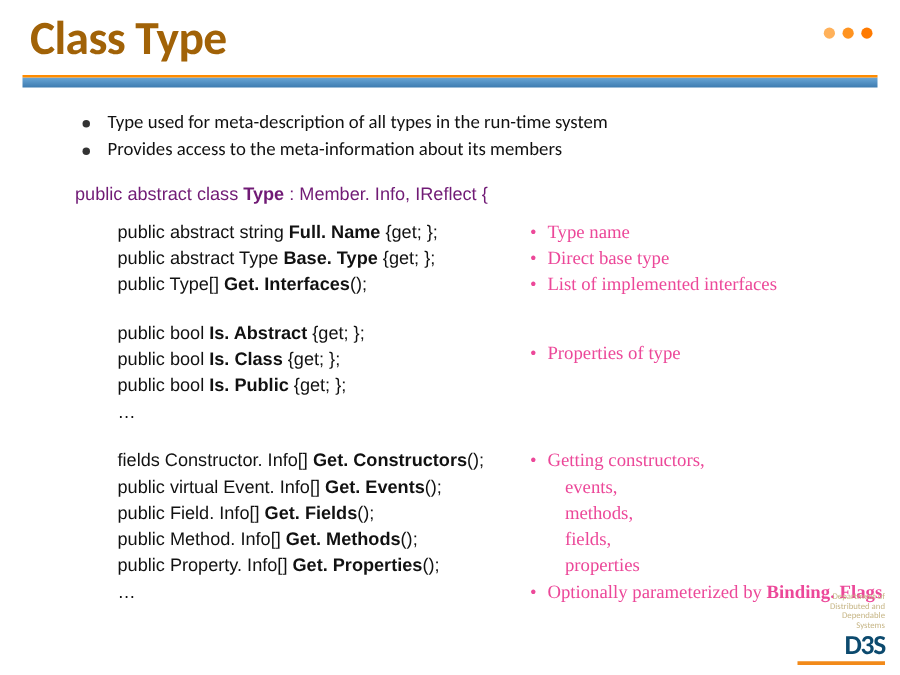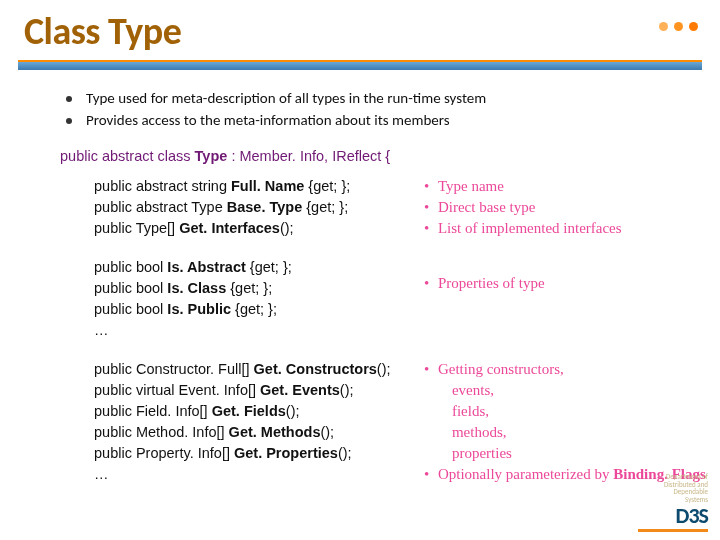--- a/index.html
+++ b/index.html
@@ -66,32 +66,32 @@
       <div><span>public bool </span><b>Is. Abstract</b><span> {get; };</span></div>
       <div><span>public bool </span><b>Is. Class</b><span> {get; };</span></div>
       <div><span>public bool </span><b>Is. Public</b><span> {get; };</span></div>
       <div><span>…</span></div>
     </div>
     <div class="anno" style="padding-top:16px;">
       <div class="ul-item">Properties of type</div>
     </div>
 
     <div class="code-block">
-      <div><span>public Constructor. Full[] </span><b>Get. Constructors</b><span>();</span></div>
+      <div><span>fields Constructor. Info[] </span><b>Get. Constructors</b><span>();</span></div>
       <div><span>public virtual Event. Info[] </span><b>Get. Events</b><span>();</span></div>
       <div><span>public Field. Info[] </span><b>Get. Fields</b><span>();</span></div>
       <div><span>public Method. Info[] </span><b>Get. Methods</b><span>();</span></div>
       <div><span>public Property. Info[] </span><b>Get. Properties</b><span>();</span></div>
       <div><span>…</span></div>
     </div>
     <div class="anno">
       <div class="ul-item">Getting constructors,</div>
       <div class="sub">events,</div>
+      <div class="sub">methods,</div>
       <div class="sub">fields,</div>
-      <div class="sub">methods,</div>
       <div class="sub">properties</div>
       <div class="ul-item"><span>Optionally parameterized by </span><b>Binding. Flags</b></div>
     </div>
 
   </div>
 </div>
 
 <div class="footer-logo">
   <div>Department of</div>
   <div>Distributed and</div>

